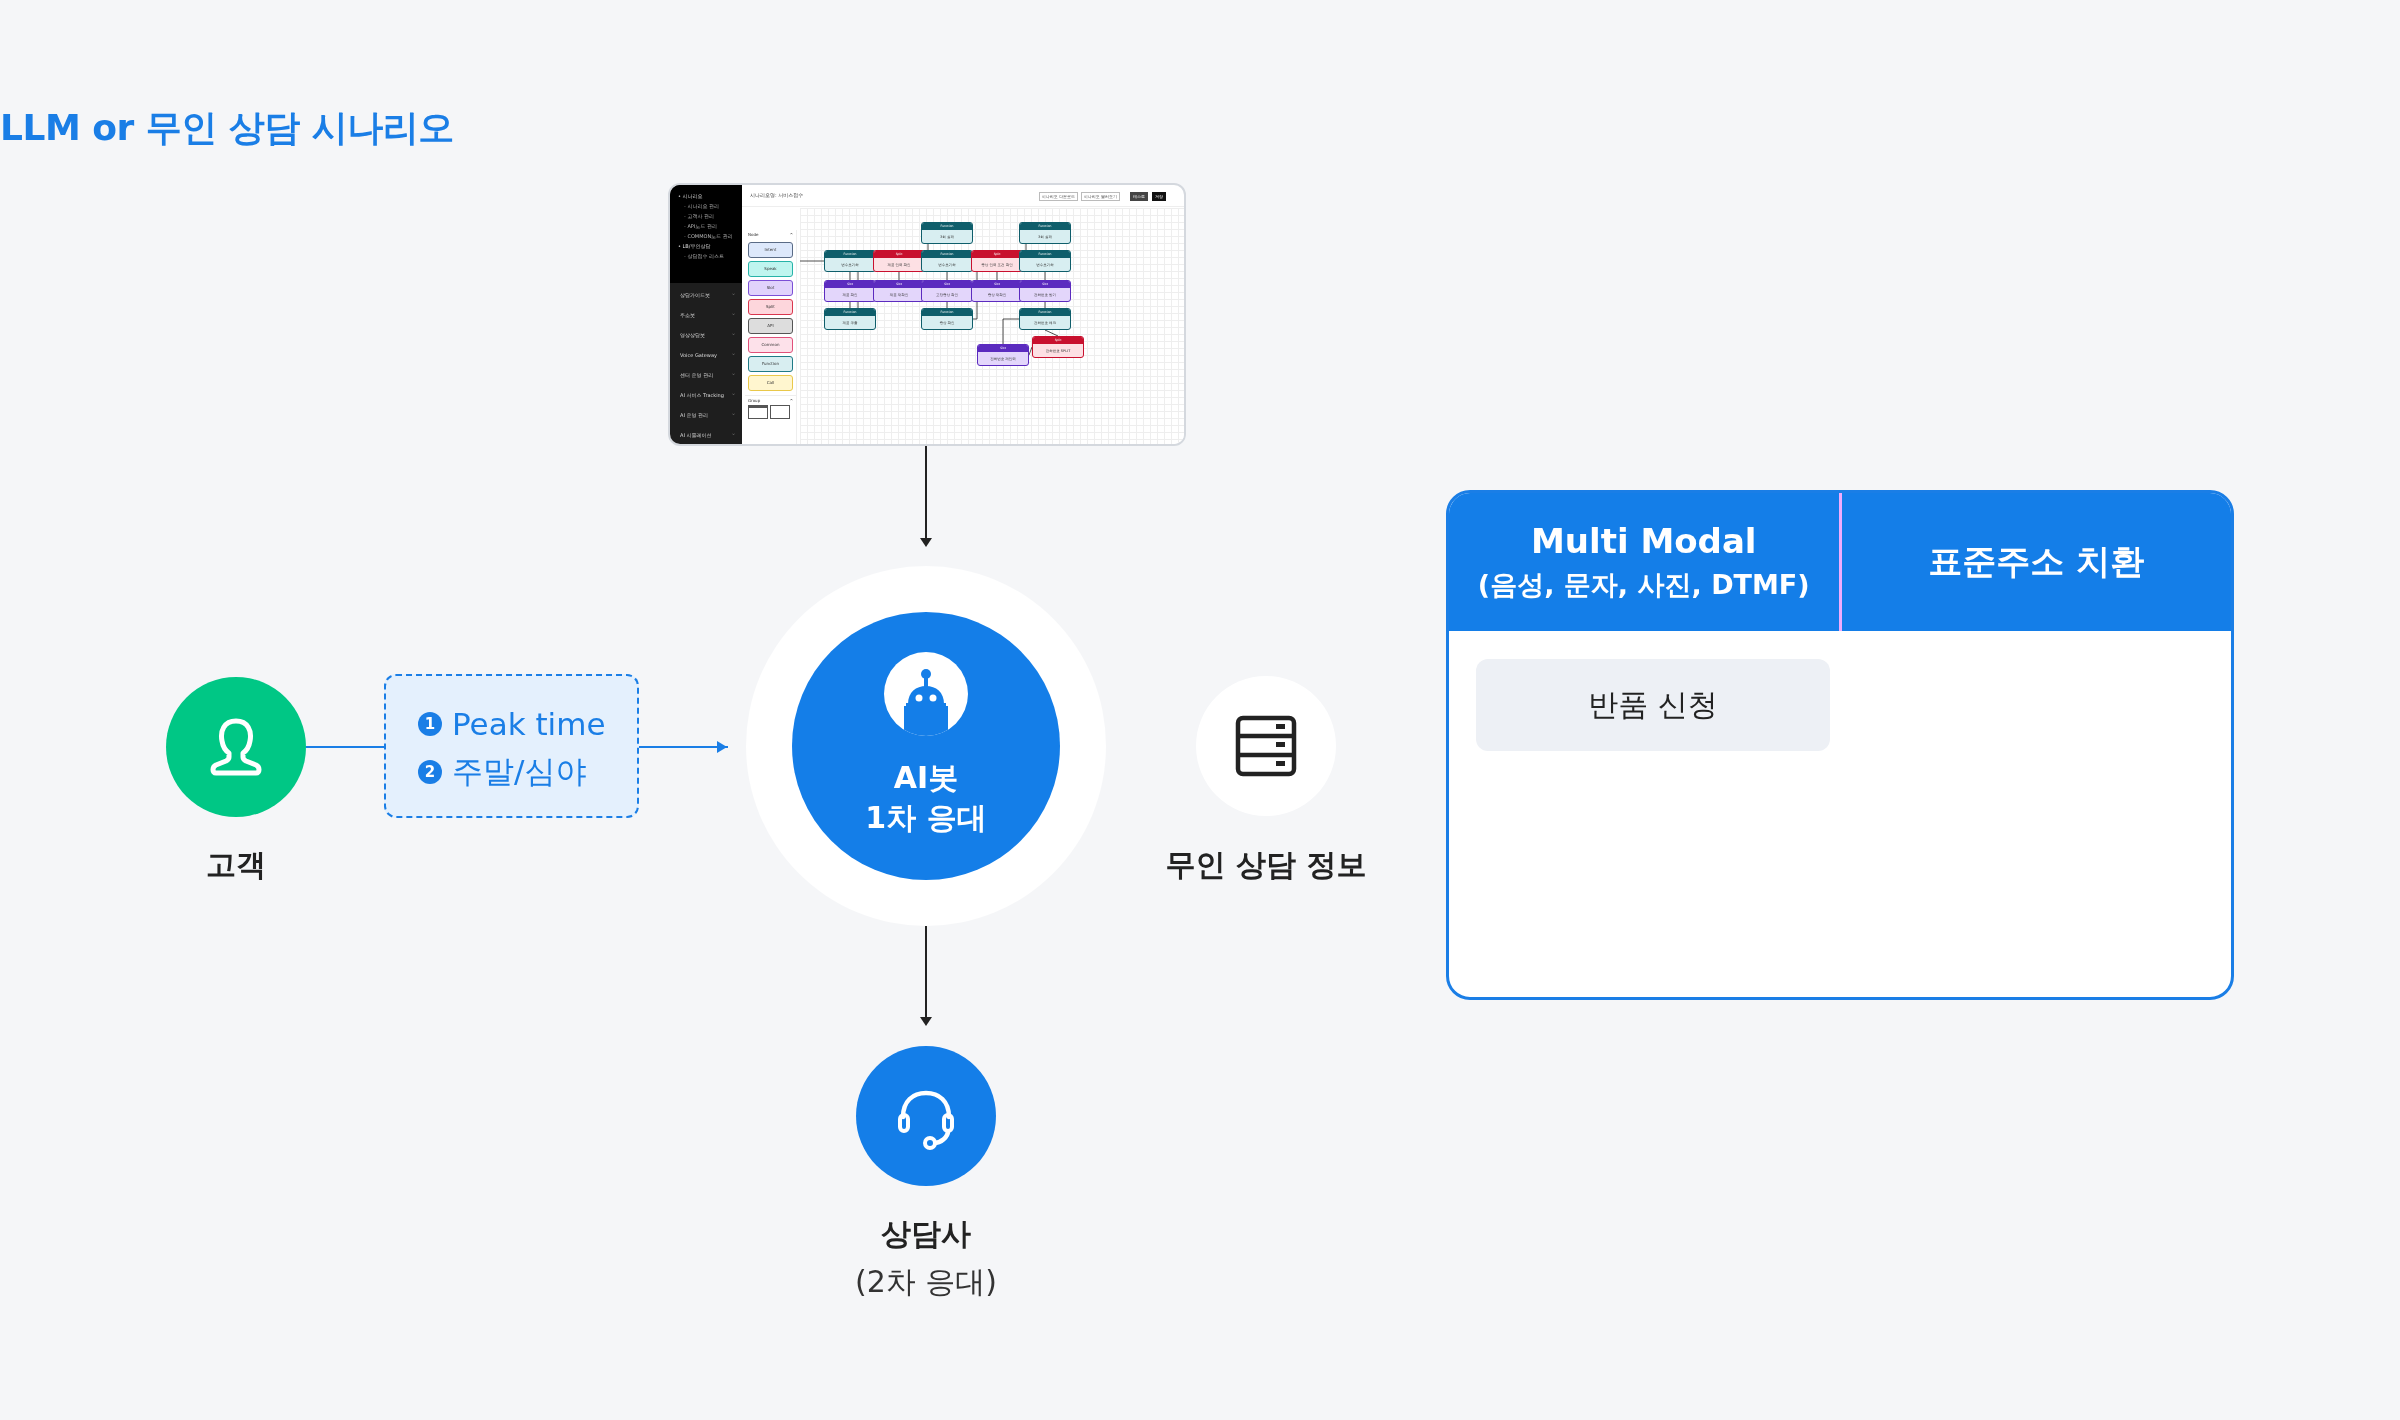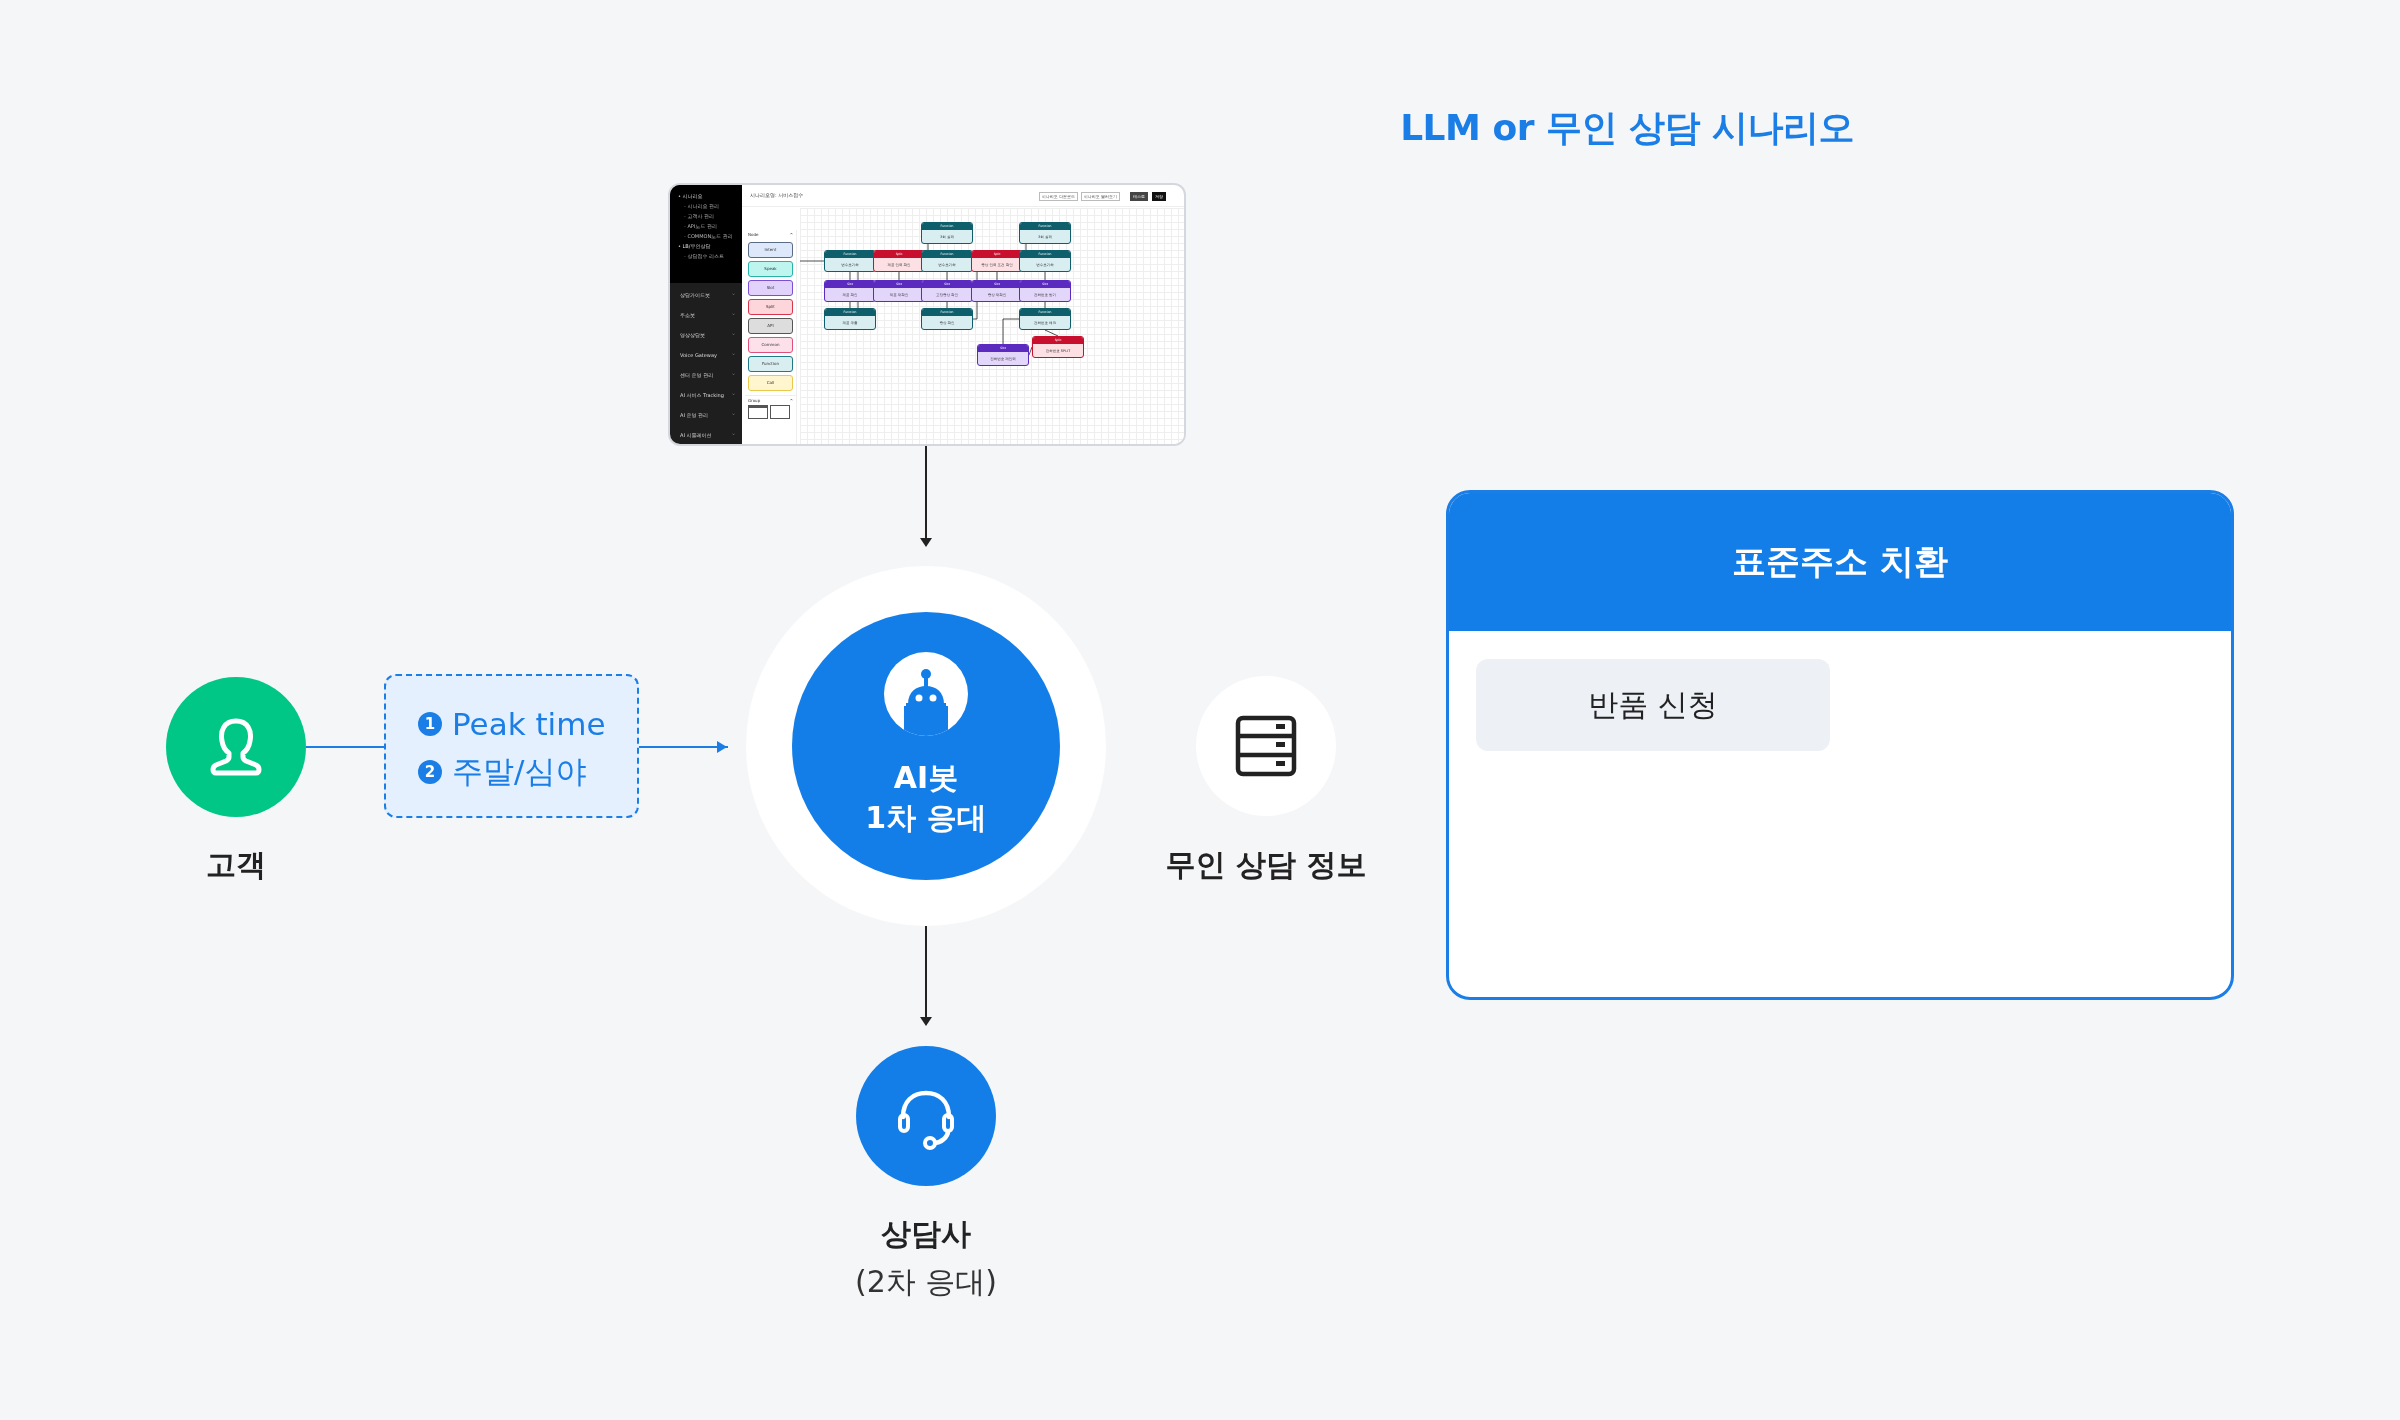--- a/index.html
+++ b/index.html
@@ -9,21 +9,21 @@
     font-family: "DejaVu Sans", "Liberation Sans", sans-serif;
     position: relative;
     overflow: hidden;
     color: #222;
   }
   .abs { position: absolute; }
 
   
   .scenario-title {
     left: 0; width: 1854px; top: 104px;
-    text-align: right; font-size: 36px; font-weight: bold; color: #1a7ee6;
+    text-align: left; font-size: 36px; font-weight: bold; color: #1a7ee6;
     letter-spacing: -0.5px;
   }
 
   
   .editor {
     left: 668px; top: 183px; width: 518px; height: 263px;
     background: #fff; border: 2px solid #d4d8de; border-radius: 12px; overflow: hidden;
   }
   .ed-sidebar { left: 0; top: 0; width: 72px; height: 100%; background: #1e1e1e; }
   .ed-sidebar .sub { background: #000; height: 98px; padding: 6px 0 0 8px; }
@@ -311,19 +311,23 @@
     <rect x="41" y="9" width="9" height="5" fill="#222"></rect>
     <rect x="41" y="27" width="9" height="5" fill="#222"></rect>
     <rect x="41" y="46" width="9" height="5" fill="#222"></rect>
   </svg>
 </div>
 <div class="abs label-dark" style="left:1136px;width:260px;top:845px">무인 상담 정보</div>
 
 <div class="abs panel">
   <div class="panel-head">
     <div class="panel-col">
+      <div class="t1">Multi Modal</div>
+      <div class="t2">(음성, 문자, 사진, DTMF)</div>
+    </div>
+    <div class="panel-col">
       <div class="t1">표준주소 치환</div>
     </div>
   </div>
   <div class="panel-grid" id="panel-grid">
       <div class="panel-item">반품 신청</div>
     </div>
 </div>
 
 </body></html>

